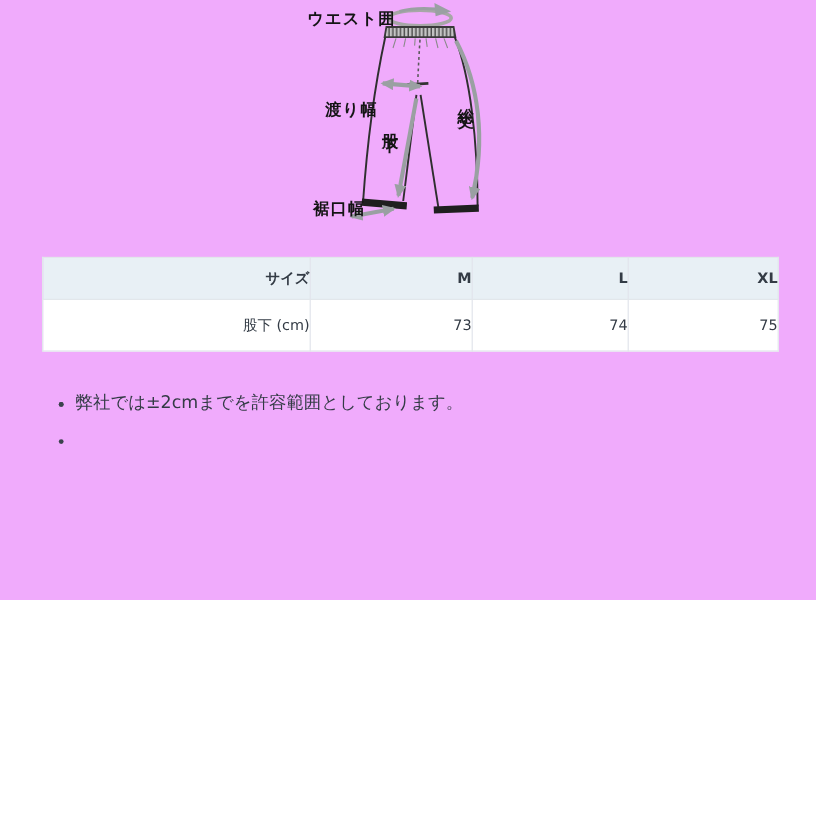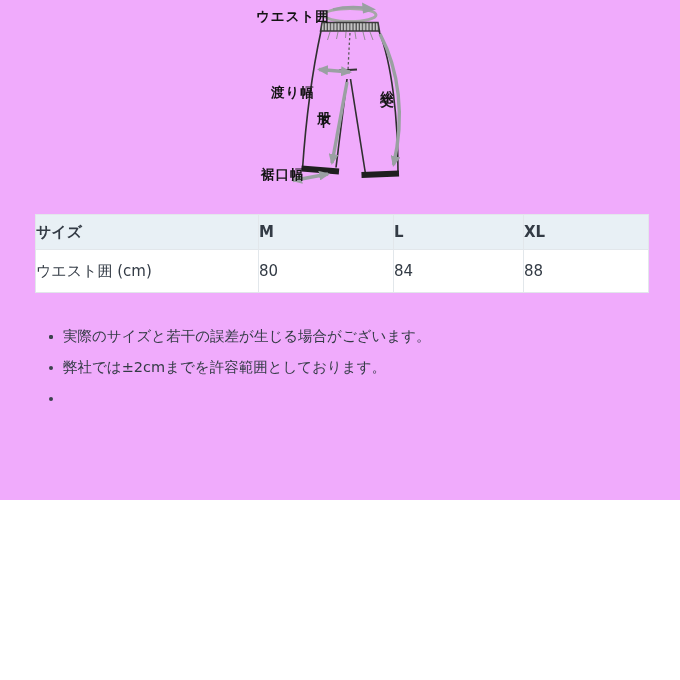--- a/index.html
+++ b/index.html
@@ -19,22 +19,22 @@
   .lbl-watari  { left:271px; top:61px;margin-top:25px; }
   .lbl-total   { left:380px; top:79px; }
   .lbl-inseam  { left:317px; top:101px; }
   .lbl-hem     { left:261px; top:168px; }
 
   
   table.size-table {
     margin:14px 0 0 35px; width:613px; border-collapse:collapse; table-layout:fixed;
   }
   .size-table th, .size-table td {
-    border:1px solid #e2e7eb; text-align:left; vertical-align:middle;
-    font-size:15px; color:#333b45;
+    border:1px solid #e2e7eb; text-align:right; vertical-align:middle;
+    font-size:12px; color:#333b45;
   }
   .size-table thead th { background:#e8f0f5; height:35px; font-weight:600; }
   .size-table tbody td { background:#ffffff; height:43px; font-weight:400; }
   .size-table tr.tall td { height:56px; }
   .size-table .label-line { display:block; line-height:19px; }
 
   
   ul.notes { list-style:none; margin:34px 0 0 48px; padding:0; }
   ul.notes li {
     position:relative; padding-left:15px; margin-bottom:12px;
@@ -115,28 +115,27 @@
     <thead>
       <tr>
         <th>サイズ</th>
         <th>M</th>
         <th>L</th>
         <th>XL</th>
       </tr>
     </thead>
     <tbody>
       <tr>
-        <td>ウエスト囲 (cm)</td>
-        <td>80</td>
-        <td>84</td>
-        <td>88</td>
+        <td>股下 (cm)</td>
+        <td>73</td>
+        <td>74</td>
+        <td>75</td>
       </tr>
     </tbody>
   </table>
 
   <ul class="notes">
     <li><span class="dot"></span></li>
-    <li><span class="dot"></span><span>実際のサイズと若干の誤差が生じる場合がございます。</span></li>
     <li><span class="dot"></span><span>弊社では±2cmまでを許容範囲としております。</span></li>
     <li><span class="dot"></span></li>
   </ul>
 
 </div>
 
 </body></html>

